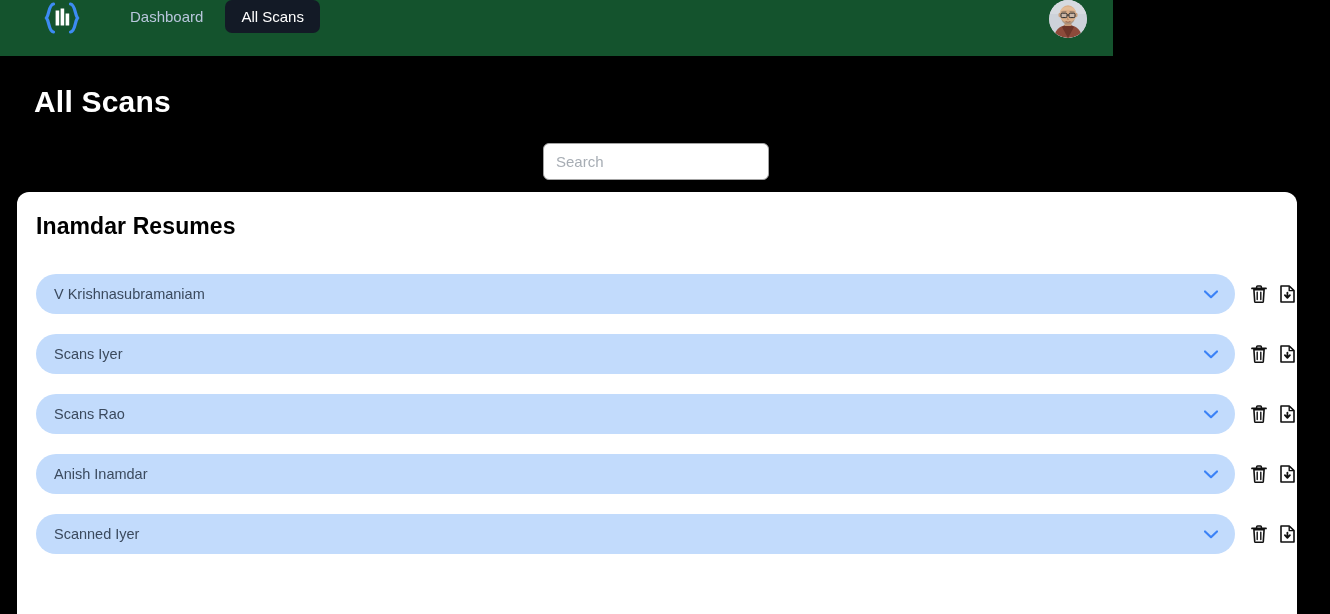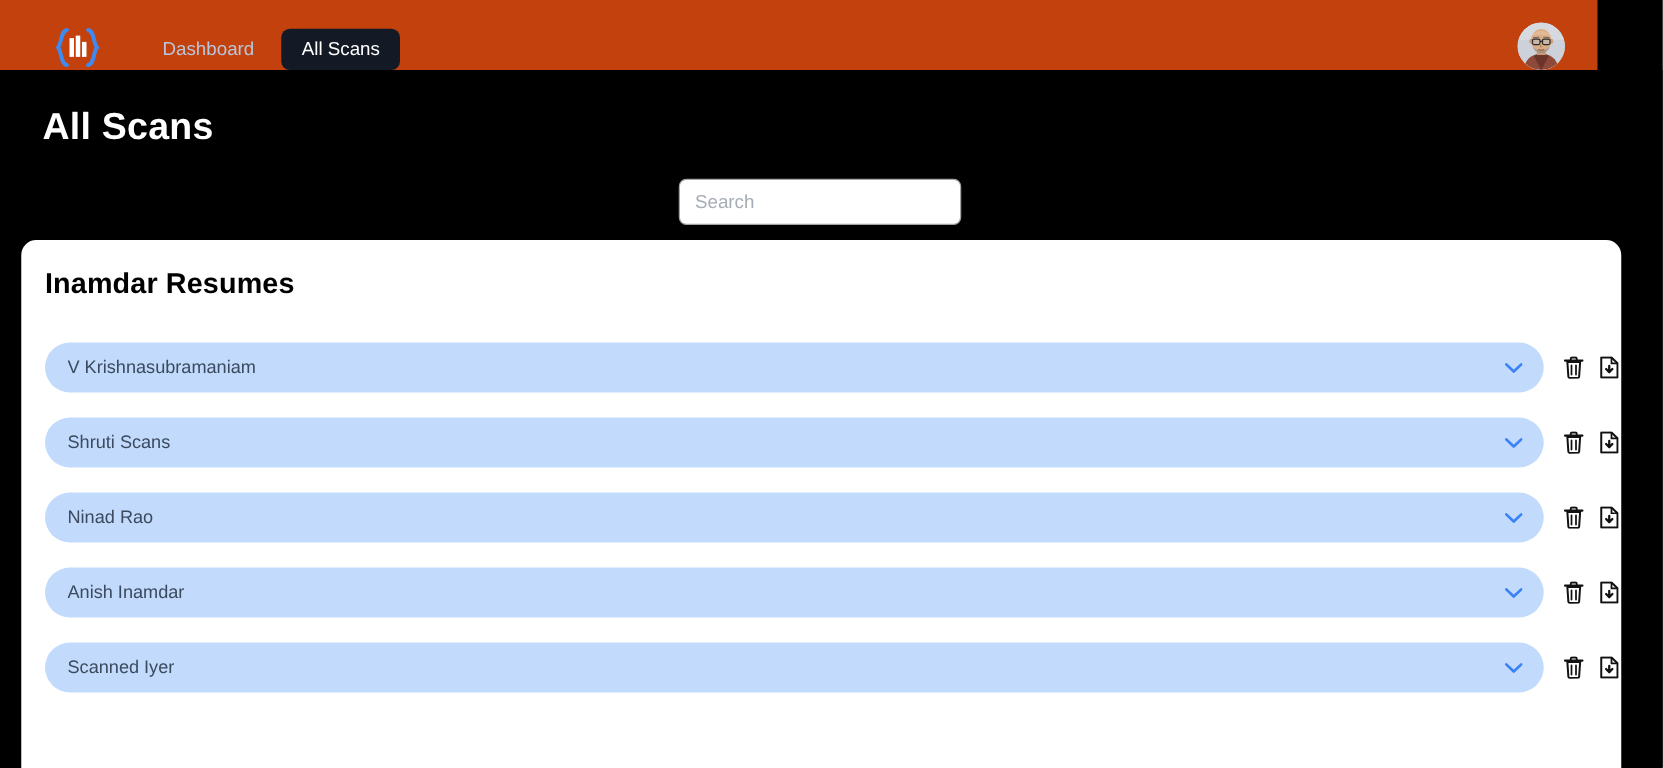--- a/index.html
+++ b/index.html
@@ -9,25 +9,25 @@
     height: 614px;
     background: #000000;
     font-family: "Liberation Sans", "DejaVu Sans", sans-serif;
     overflow: hidden;
   }
 
   
   .navbar {
     position: absolute;
     top: 0; left: 0;
-    width: 1278px;
+    width: 1113px;
     height: 56px;
-    background: #c2410c;
-    display: flex;
-    align-items: flex-end;
+    background: #14532d;
+    display: flex;
+    align-items: flex-start;
     padding: 0 26px 0 40px;
   }
 
   .brand {
     width: 44px;
     height: 36px;
     display: flex;
     align-items: center;
     justify-content: center;
     flex: 0 0 auto;
@@ -293,21 +293,21 @@
                 <path d="M1 1 H9.2 L14 5.6 V17 H1 Z" fill="#ffffff" stroke="#111" stroke-width="1.6" stroke-linejoin="round"></path>
                 <path d="M9.2 1 V5.6 H14" fill="none" stroke="#111" stroke-width="1.4"></path>
                 <path d="M7.4 7.6 V12.4 M4.9 10.2 L7.4 12.8 L9.9 10.2" fill="none" stroke="#111" stroke-width="1.8" stroke-linecap="round" stroke-linejoin="round"></path>
               </svg>
           </button>
         </div>
       </div>
 
       <div class="resume-row">
         <div class="resume-pill">
-          <span class="resume-name">Shruti Scans</span>
+          <span class="resume-name">Scans Iyer</span>
           <span class="chevron">
             <svg width="14" height="9" viewBox="0 0 14 9">
                 <path d="M1 1.5 L7 7.2 L13 1.5" fill="none" stroke="#3b82f6" stroke-width="2.2" stroke-linecap="round" stroke-linejoin="round"></path>
               </svg>
           </span>
         </div>
         <div class="row-actions">
           <button class="icon-btn">
             <svg width="16" height="18" viewBox="0 0 16 18">
                 <path d="M1 3.4 H15" stroke="#111" stroke-width="1.8" stroke-linecap="round"></path>
@@ -321,21 +321,21 @@
                 <path d="M1 1 H9.2 L14 5.6 V17 H1 Z" fill="#ffffff" stroke="#111" stroke-width="1.6" stroke-linejoin="round"></path>
                 <path d="M9.2 1 V5.6 H14" fill="none" stroke="#111" stroke-width="1.4"></path>
                 <path d="M7.4 7.6 V12.4 M4.9 10.2 L7.4 12.8 L9.9 10.2" fill="none" stroke="#111" stroke-width="1.8" stroke-linecap="round" stroke-linejoin="round"></path>
               </svg>
           </button>
         </div>
       </div>
 
       <div class="resume-row">
         <div class="resume-pill">
-          <span class="resume-name">Ninad Rao</span>
+          <span class="resume-name">Scans Rao</span>
           <span class="chevron">
             <svg width="14" height="9" viewBox="0 0 14 9">
                 <path d="M1 1.5 L7 7.2 L13 1.5" fill="none" stroke="#3b82f6" stroke-width="2.2" stroke-linecap="round" stroke-linejoin="round"></path>
               </svg>
           </span>
         </div>
         <div class="row-actions">
           <button class="icon-btn">
             <svg width="16" height="18" viewBox="0 0 16 18">
                 <path d="M1 3.4 H15" stroke="#111" stroke-width="1.8" stroke-linecap="round"></path>

